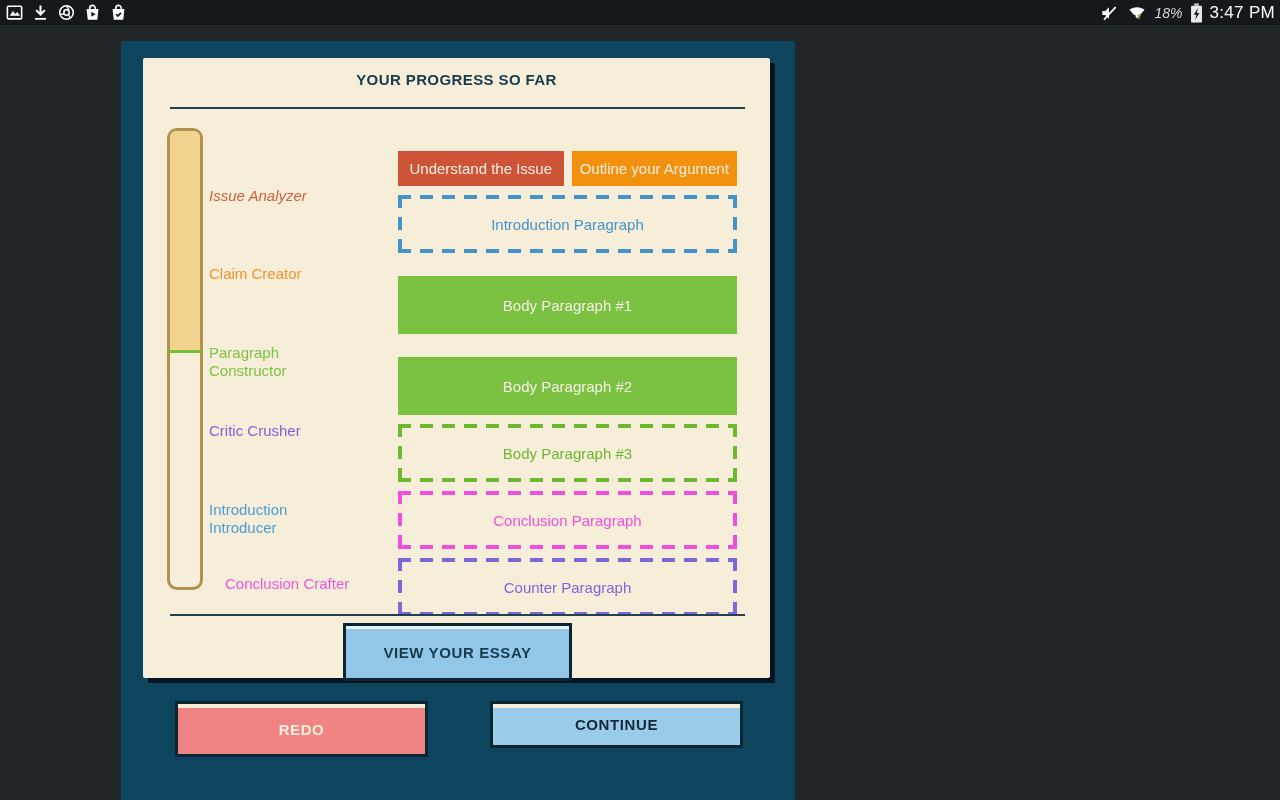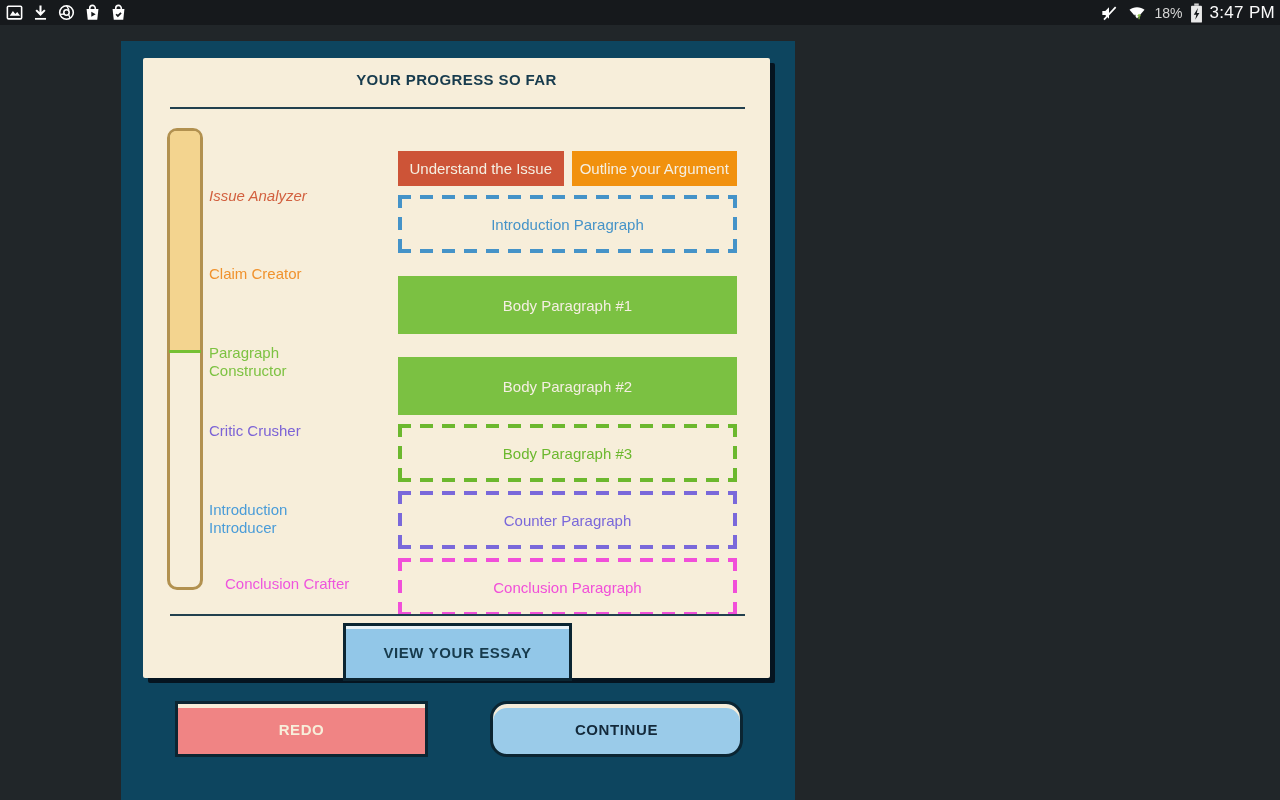--- a/index.html
+++ b/index.html
@@ -7,21 +7,21 @@
   body { background:#212629; font-family:"Liberation Sans", sans-serif; position:relative; }
 
   
   .statusbar {
     position:absolute; left:0; top:0; width:1280px; height:25px;
     background:#16191c; display:flex; align-items:center; justify-content:space-between;
     padding:0 5px; z-index:10;
   }
   .sb-left, .sb-right { display:flex; align-items:center; gap:7px; }
   .sb-left svg, .sb-right svg { display:block; }
-  .sb-pct { color:#d7d7d7; font-size:14px; }
+  .sb-pct { color:#d7d7d7; font-size:14px;font-style:italic; }
   .sb-time { color:#fafafa; font-size:17px; letter-spacing:.3px; }
 
   
   .panel {
     position:absolute; left:121px; top:41px; width:674px; height:775px;
     background:#0d455f;
   }
 
   
   .card {
@@ -82,21 +82,21 @@
   }
 
   
   .btn {
     position:absolute; display:flex; align-items:center; justify-content:center;
     border:3px solid #0b2532; font-weight:700; font-size:15px; letter-spacing:.6px;
     box-shadow: inset 0 4px 0 #f5ecd9; cursor:pointer;
   }
   .btn-view { left:200px; top:565px; width:229px; height:58px; background:#92c7e8; color:#173b4d; box-shadow: inset 0 3px 0 #e9f2f7; }
   .btn-redo { left:54px;  top:660px; width:253px; height:56px; background:#f08484; color:#f7eeda; }
-  .btn-continue { left:369px; top:660px; width:253px; height:56px; background:#9acbe9; color:#13293a;border-radius:17px; }
+  .btn-continue { left:369px; top:660px; width:253px; height:47px; background:#9acbe9; color:#13293a; }
 </style>
 </head>
 <body>
 
 <div class="statusbar">
   <div class="sb-left">
     <span>
       <svg width="19" height="19" viewBox="0 0 24 24">
           <rect x="3" y="4" width="18" height="16" rx="1.5" fill="none" stroke="#fff" stroke-width="2"></rect>
           <path d="M6 16l4-6 3 4 2.5-2.5L19 16z" fill="#fff"></path>
@@ -176,22 +176,22 @@
 
     <div class="blocks">
       <div class="blocks-row">
         <div class="block solid" style="--c: #cd5437;">Understand the Issue</div>
         <div class="block solid" style="--c: #f1910e;">Outline your Argument</div>
       </div>
       <div class="block stack-block dashed" style="--c: #4593c8;">Introduction Paragraph</div>
       <div class="block stack-block solid" style="--c: #7bc142;">Body Paragraph #1</div>
       <div class="block stack-block solid" style="--c: #7bc142;">Body Paragraph #2</div>
       <div class="block stack-block dashed" style="--c: #6cb82e;">Body Paragraph #3</div>
+      <div class="block stack-block dashed" style="--c: #f14fd9;">Conclusion Paragraph</div>
       <div class="block stack-block dashed" style="--c: #7a68da;">Counter Paragraph</div>
-      <div class="block stack-block dashed" style="--c: #f14fd9;">Conclusion Paragraph</div>
     </div>
 
     <div class="sep sep2"></div>
     <div class="btn btn-view">VIEW YOUR ESSAY</div>
   </div>
 
   <div class="btn btn-redo">REDO</div>
   <div class="btn btn-continue">CONTINUE</div>
 </div>
 

